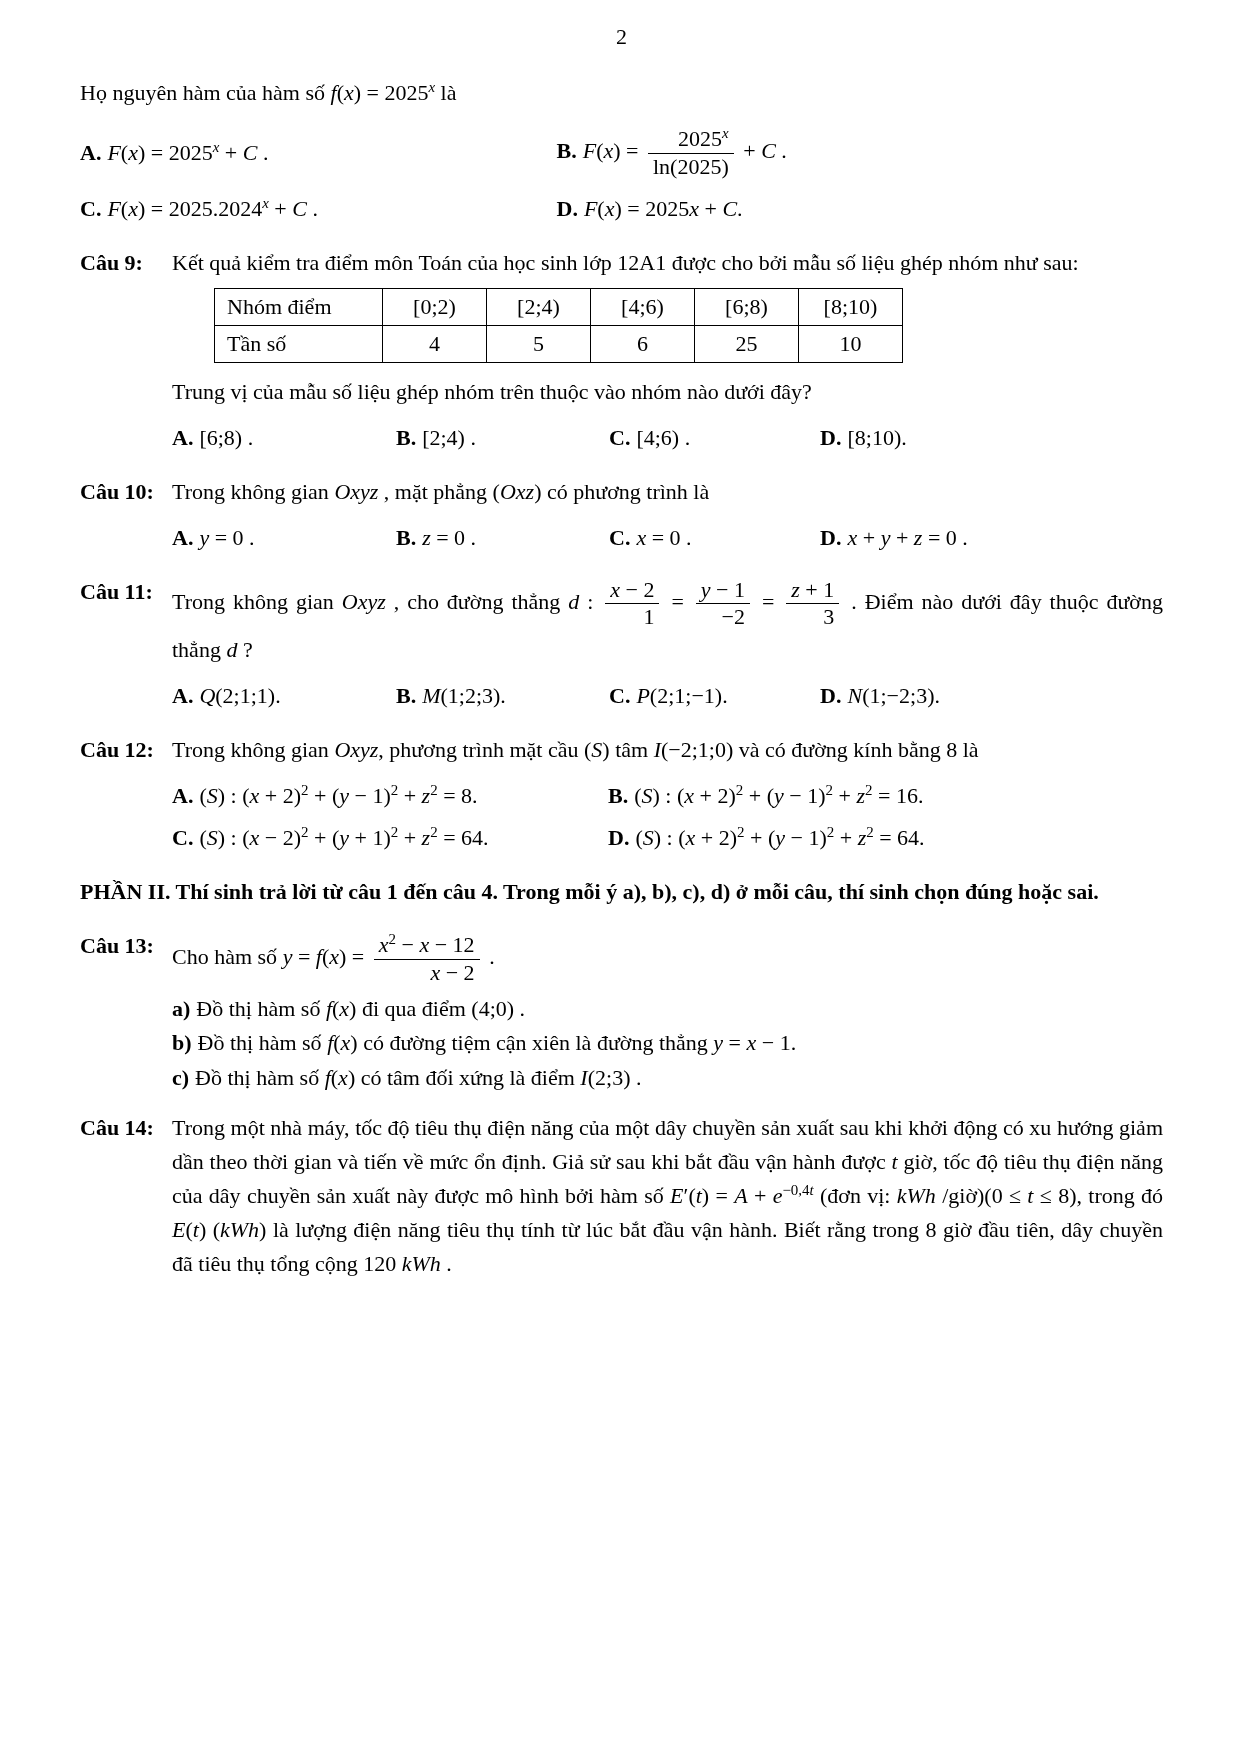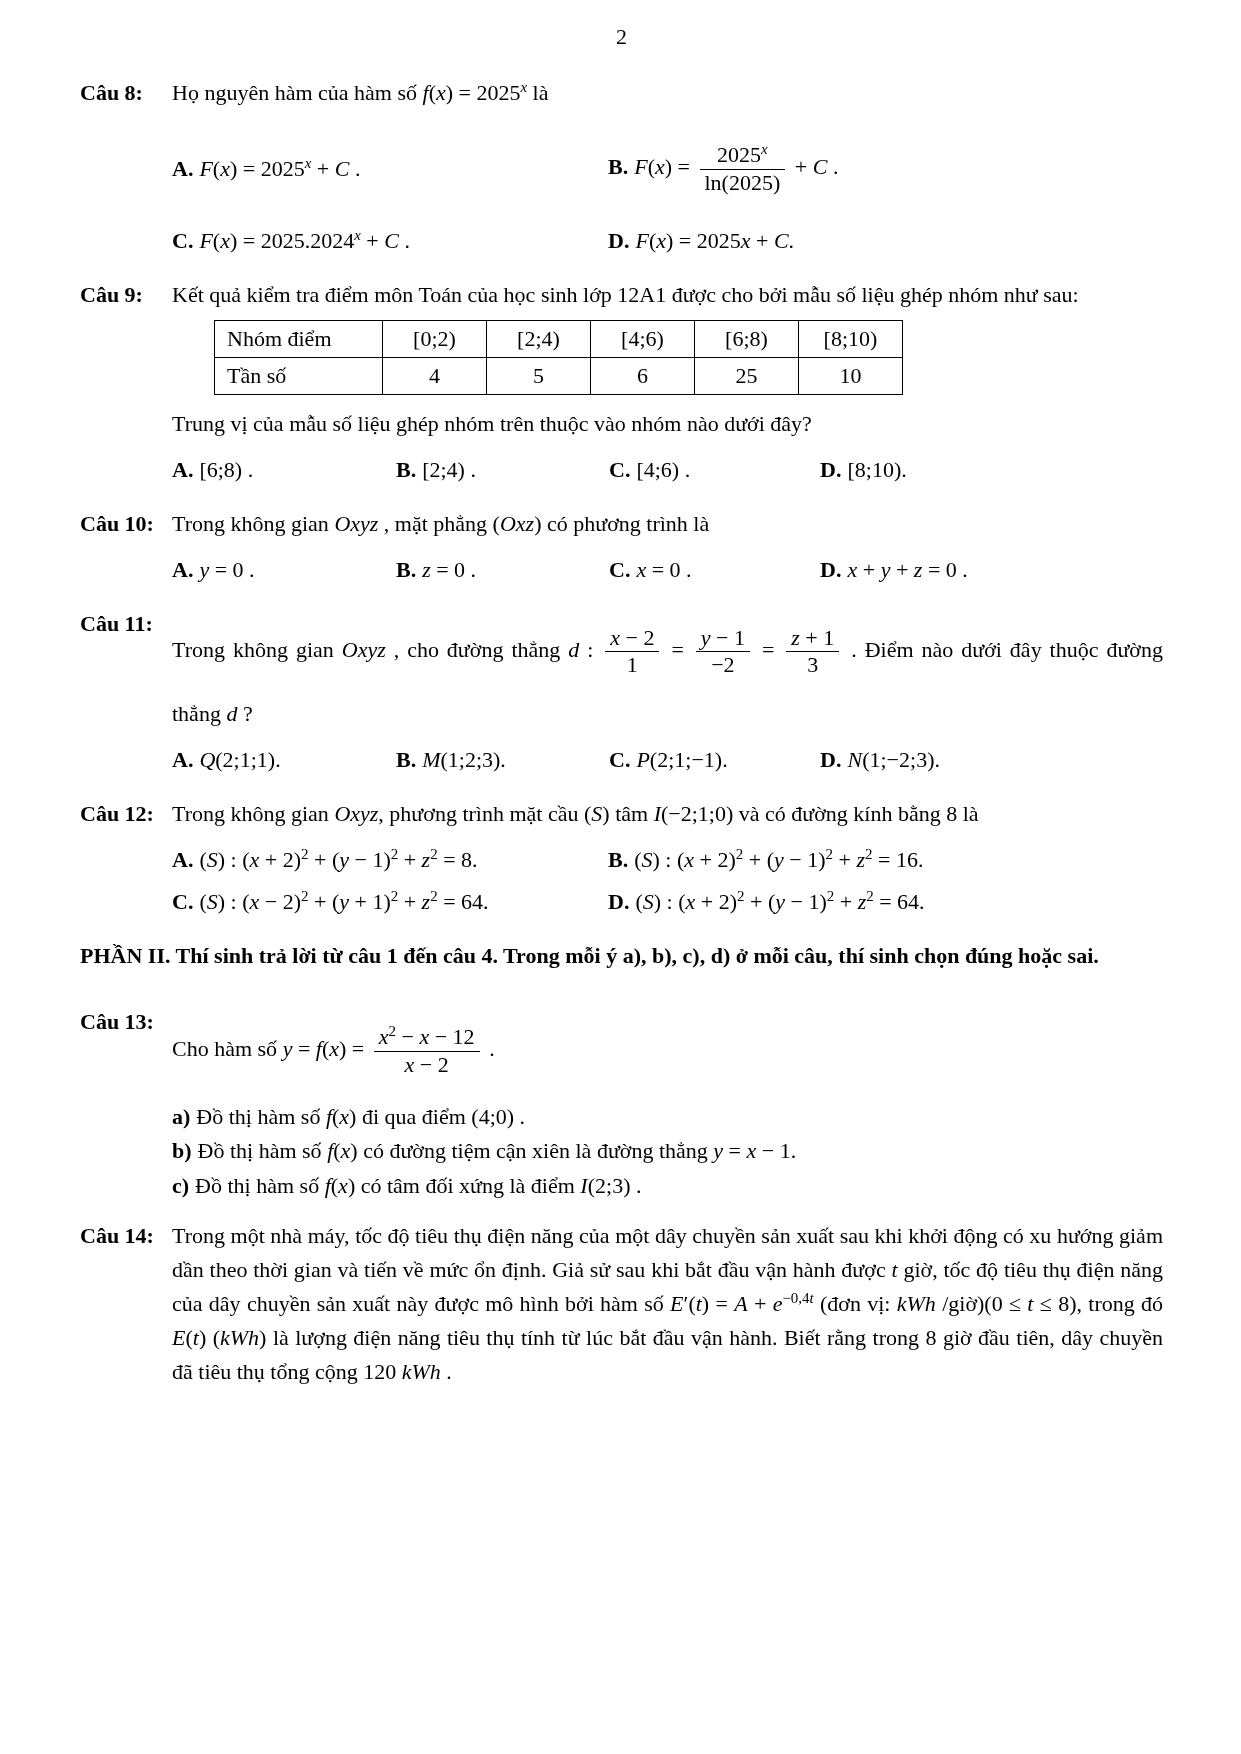--- a/index.html
+++ b/index.html
@@ -24,43 +24,42 @@
   .option { padding: 5px 0; line-height: 1.45; }
   .cols-4 .option:nth-child(1) { width: 22.6%; }
   .cols-4 .option:nth-child(2) { width: 21.5%; }
   .cols-4 .option:nth-child(3) { width: 21.3%; }
   .cols-4 .option:nth-child(4) { width: 34.6%; }
   .cols-2 .option:nth-child(odd)  { width: 44%; }
   .cols-2 .option:nth-child(even) { width: 56%; }
   .opt-label { font-weight: bold; margin-right: 6px; }
 
   sup { font-size: 0.68em; }
-  .frac { display: inline-block; vertical-align: middle; text-align: center; margin: 18px 4px; line-height: 1.2; font-family: Liberation Serif, serif; }
+  .frac { display: inline-block; vertical-align: middle; text-align: right; margin: 2px 4px; line-height: 1.2; font-family: Liberation Serif, serif; }
   .frac .num { display: block; border-bottom: 1.5px solid #000; padding: 0 5px; }
   .frac .den { display: block; padding: 0 5px; }
 
   .score-table { border-collapse: collapse; margin: 8px 0 10px 42px; }
   .score-table td { border: 1.5px solid #000; padding: 5px 12px; text-align: center; min-width: 104px; }
   .score-table td:first-child { text-align: left; min-width: 168px; }
 
-  .part2-header { font-weight: bold; text-align: justify; line-height: 1.55; margin: 6px 0 32px 0; }
+  .part2-header { font-weight: bold; text-align: justify; line-height: 1.55; margin: 6px 0 20px 0; }
 
   .parts .part { line-height: 1.55; text-align: justify; }
   .parts .part:first-child { margin-top: 4px; }
   .part-label { font-weight: bold; margin-right: 6px; }
 </style>
 </head>
 <body>
 
 <div class="page">
 
   <div class="page-number">2</div>
 
   <div class="question">
-    <div class="q-label">Câu 8:</div>
     <div class="q-content">
       <div class="q-body">Họ nguyên hàm của hàm số <i>f</i>(<i>x</i>) = 2025<sup><i>x</i></sup> là</div>
       <div class="options cols-2">
         <div class="option"><span class="opt-label">A.</span><span class="opt-text"><i>F</i>(<i>x</i>) = 2025<sup><i>x</i></sup> + <i>C</i> .</span></div>
         <div class="option"><span class="opt-label">B.</span><span class="opt-text"><i>F</i>(<i>x</i>) = <span class="frac"><span class="num">2025<sup><i>x</i></sup></span><span class="den">ln(2025)</span></span> + <i>C</i> .</span></div>
         <div class="option"><span class="opt-label">C.</span><span class="opt-text"><i>F</i>(<i>x</i>) = 2025.2024<sup><i>x</i></sup> + <i>C</i> .</span></div>
         <div class="option"><span class="opt-label">D.</span><span class="opt-text"><i>F</i>(<i>x</i>) = 2025<i>x</i> + <i>C</i>.</span></div>
       </div>
     </div>
   </div>

